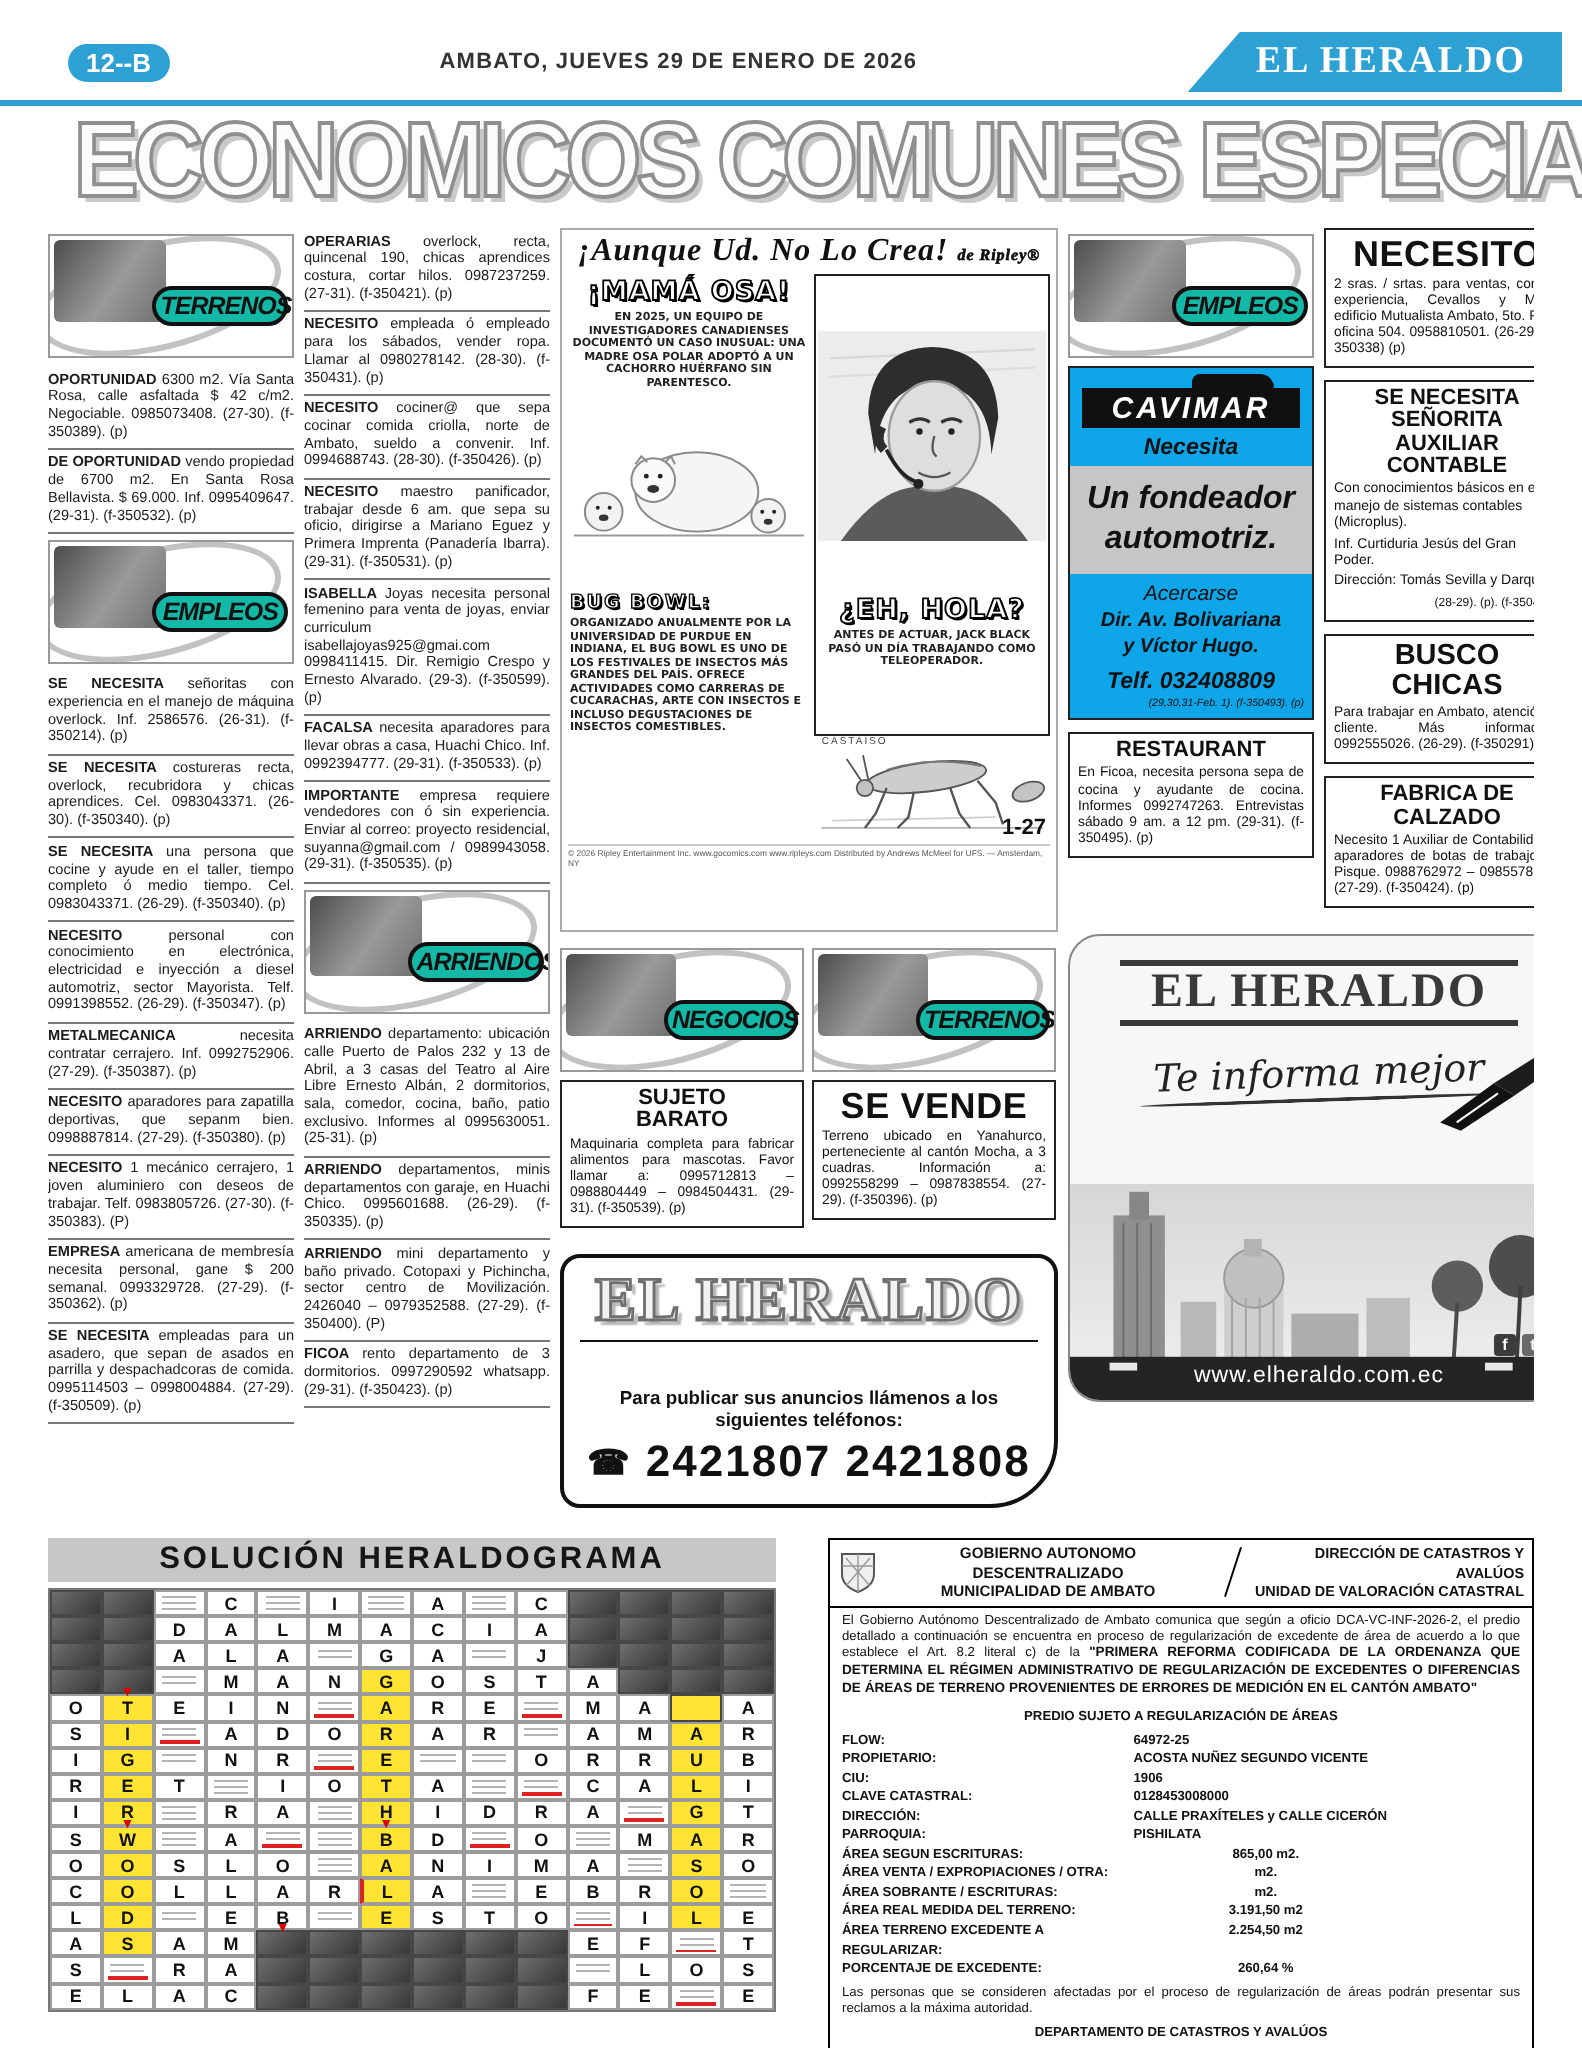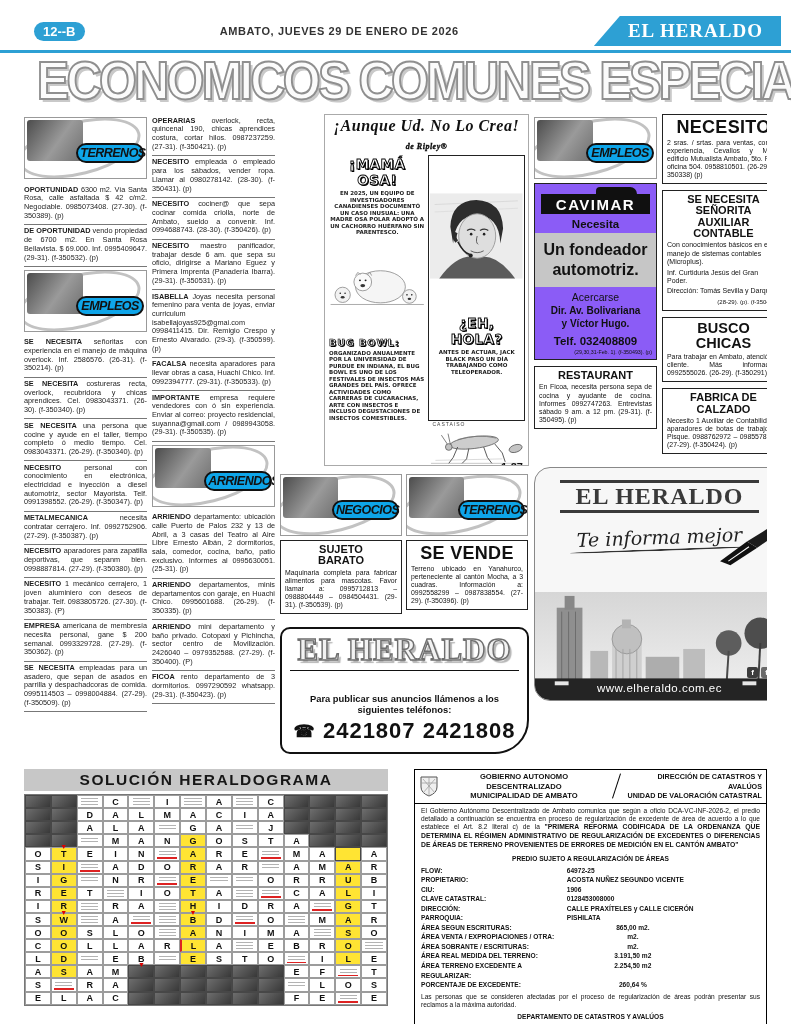--- a/index.html
+++ b/index.html
@@ -22,42 +22,42 @@
   .rightrow .ncol { width: 123px; }
   .midrow { display: flex; gap: 4px; }
   .midsub { width: 122px; overflow: hidden; }
   
   .ad { font-size: 7.3px; line-height: 8.7px; text-align: justify; border-bottom: 1px solid #777; padding: 2.5px 0 3.5px; color: #1c1c1c; }
   .ad .lead { font-weight: bold; }
   
   .logo-box { height: 62px; border: 1px solid #999; position: relative; overflow: hidden; margin: 3px 0 4px; background: #fff; }
   .swoosh { position: absolute; left: -8px; top: 3px; right: 4px; bottom: 3px; border: 3px solid #c2c2c2; border-radius: 50%; transform: rotate(-14deg); }
   .logo-img { position: absolute; left: 2px; top: 2px; width: 46%; height: 68%; background: linear-gradient(125deg, #4c4c4c, #9a9a9a 55%, #6e6e6e); border-radius: 3px; }
-  .logo-pill { position: absolute; right: 2px; bottom: 15px; left: 25%; border: 2px solid #111; border-radius: 13px; background: #0ea5e9; padding: 1px 2px; font-style: italic; font-weight: bold; font-size: 12.5px; text-align: center; letter-spacing: -.5px; margin-left: 21px; }
+  .logo-pill { position: absolute; right: 2px; bottom: 15px; left: 25%; border: 2px solid #111; border-radius: 13px; background: #14b8a6; padding: 1px 2px; font-style: italic; font-weight: bold; font-size: 12.5px; text-align: center; letter-spacing: -.5px; margin-left: 21px; }
   
   .boxad { border: 1.3px solid #222; padding: 3px 4px 4px; margin: 0 0 6px; background: #fff; }
   .btitle { text-align: center; font-weight: bold; line-height: 1.03; margin-bottom: 1px; }
   .boxad.xl .btl { font-size: 18px; letter-spacing: .3px; }
   .boxad.lg .btl { font-size: 14.5px; }
   .boxad.md .btl { font-size: 11px; }
   .btext { font-size: 6.9px; line-height: 8.1px; text-align: justify; margin-top: 2px; }
   .bline { font-size: 7px; line-height: 8.4px; text-align: left; margin-top: 2px; }
   .bline:last-child { text-align: right; font-size: 6px; }
   
-  .cavimar { border: 1.3px solid #222; margin: 0 0 6px; text-align: center; padding-bottom: 4px; background: #8b5cf6; }
+  .cavimar { border: 1.3px solid #222; margin: 0 0 6px; text-align: center; padding-bottom: 4px; background: #0ea5e9; font-style: italic; }
   .cav-band { background: #101010; color: #fff; font-weight: bold; font-size: 15px; letter-spacing: 1.5px; padding: 2px 0 1px; margin: 10px 6px 0; position: relative; }
   .cav-band::before { content: ""; position: absolute; top: -7px; left: 50%; width: 38%; height: 7px; background: #101010; border-radius: 4px 7px 0 0; }
   .cav-necesita { font-weight: bold; font-size: 11.5px; margin: 4px 0 3px; }
   .cav-hl { background: #c6c6c6; font-weight: bold; font-size: 16px; line-height: 1.25; padding: 7px 2px; }
   .cav-acercarse { font-size: 10.5px; margin-top: 4px; }
   .cav-dir { font-weight: bold; font-size: 10px; line-height: 1.3; margin-top: 1px; }
   .cav-tel { font-weight: bold; font-size: 11.5px; margin-top: 5px; }
   .cav-ref { font-size: 5.3px; text-align: right; padding: 2px 4px 0; }
   
-  .cartoon { border: 1px solid #aaa; padding: 2px 3px; height: 352px; overflow: hidden; background: #fff; margin-left: 44px; }
+  .cartoon { border: 1px solid #aaa; padding: 2px 3px; height: 352px; overflow: hidden; background: #fff; }
   .cart-title { font-family: "Liberation Serif", serif; font-weight: bold; font-style: italic; font-size: 16px; text-align: center; letter-spacing: .5px; }
   .cart-byline { font-size: 8px; font-weight: bold; -webkit-text-stroke: .3px #000; }
   .cart-main { display: flex; margin-top: 2px; }
   .cart-left { width: 51%; padding: 1px 3px 0 1px; }
   .cart-right { width: 49%; border: 1.3px solid #222; padding: 1px; display: flex; flex-direction: column; }
   .bub { font-weight: 900; font-size: 13.5px; color: #fff; -webkit-text-stroke: .9px #000; text-shadow: 1px 1px 0 #000; letter-spacing: .5px; text-align: center; font-family: "DejaVu Sans", sans-serif; }
   .comic { font-size: 5.5px; line-height: 6.5px; font-weight: bold; text-transform: uppercase; text-align: center; color: #222; margin-top: 2px; font-family: "DejaVu Sans", sans-serif; }
   .comic.left { text-align: left; }
   .bugtitle { font-weight: 900; font-size: 9.5px; color: #fff; -webkit-text-stroke: .7px #000; text-shadow: 1px 1px 0 #000; letter-spacing: 1px; font-family: "DejaVu Sans", sans-serif; margin-top: 3px; }
   .cart-bottom { display: flex; }

